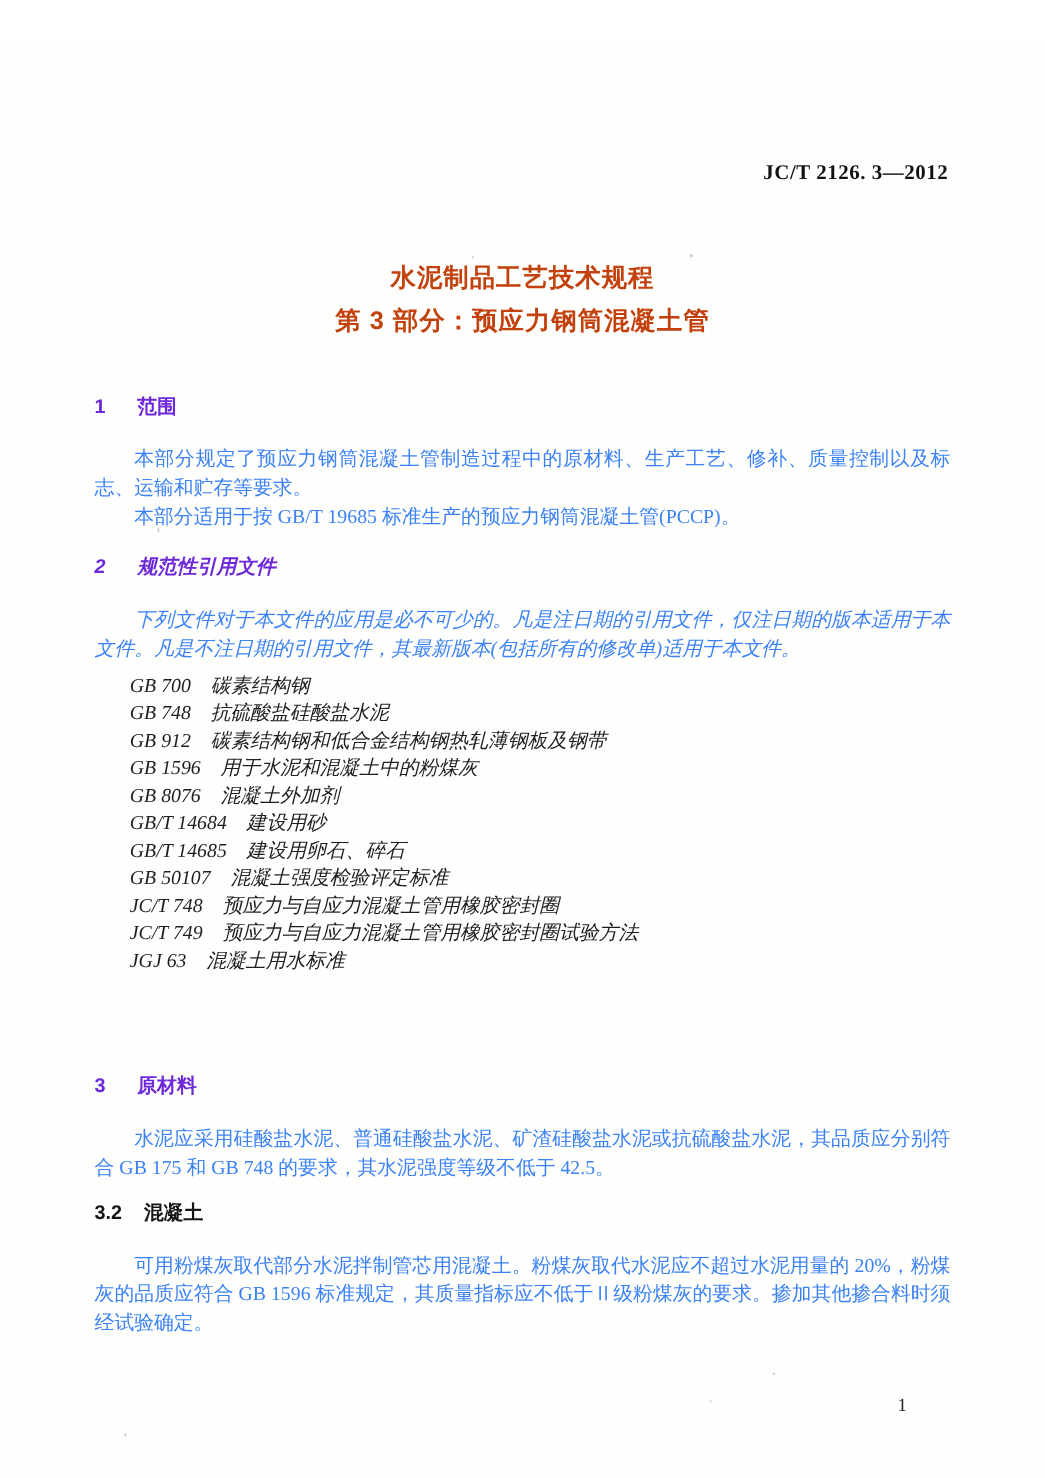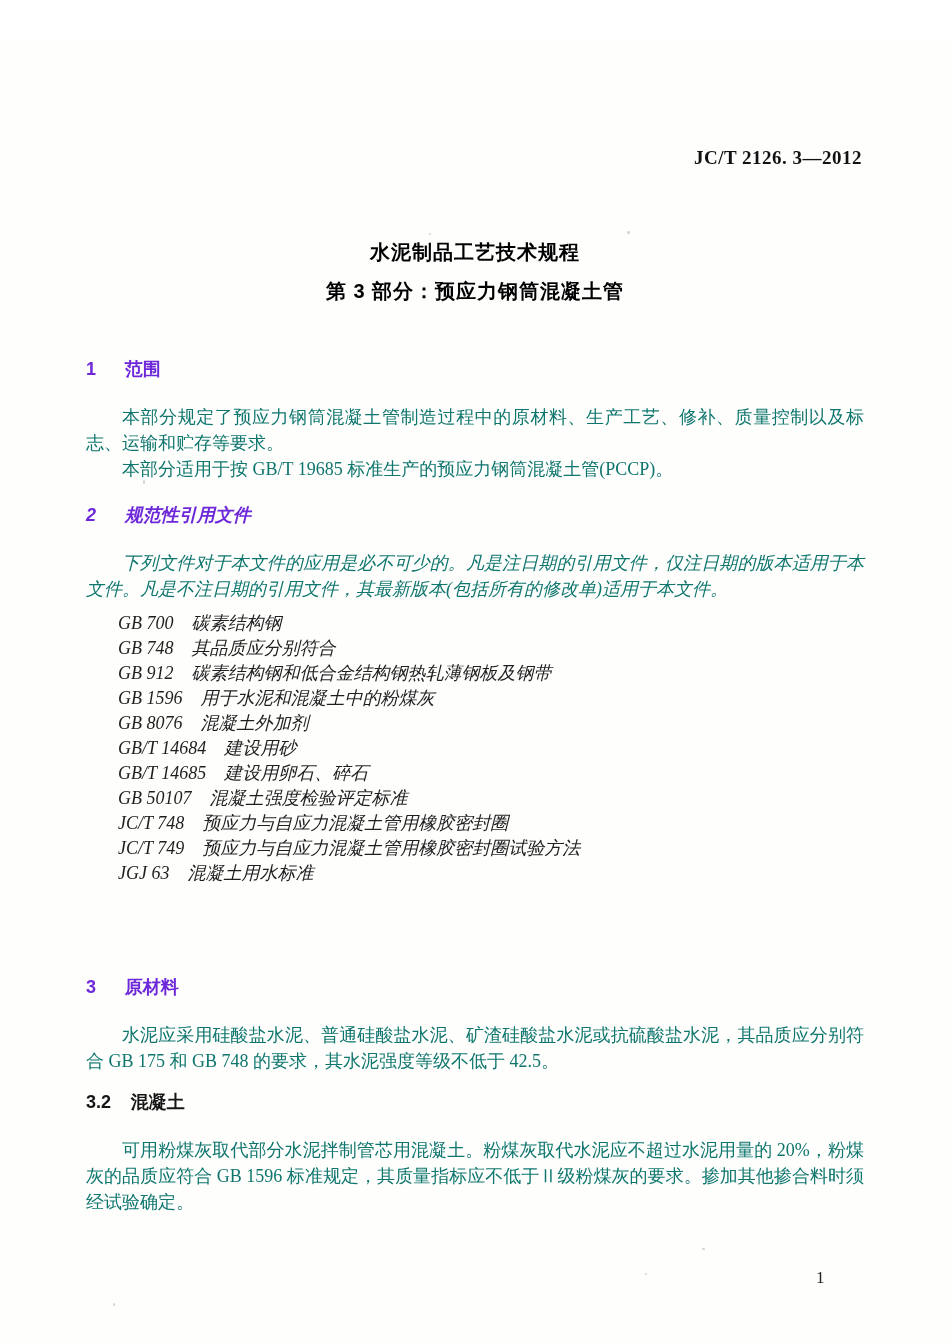--- a/index.html
+++ b/index.html
@@ -30,23 +30,23 @@
   }
   
   .doc-title {
     position: absolute;
     top: 193px;
     left: 0;
     width: 100%;
     text-align: center;
     font-family: "Liberation Sans", sans-serif;
     font-weight: bold;
-    font-size: 20px;
+    font-size: 23px;
     line-height: 39px;
-    color: #000000;
+    color: #c2410c;
     letter-spacing: 1px;
   }
   .content {
     position: absolute;
     left: 86px;
     width: 778px;
     top: 0;
   }
   .sec { position: absolute; left: 0; width: 100%; }
   .sec-scope { top: 318px; }
@@ -71,21 +71,21 @@
     color: #151515;
   }
   .h3 .h-num { margin-right: 1.1em; }
 
   .body-p {
     margin: 0;
     text-indent: 2em;
     font-size: 18px;
     line-height: 26px;
     text-align: justify;
-    color: #0f766e;
+    color: #3b82f6;
   }
   .mt-head { margin-top: 23px; }   
   .sec-scope .body-p + .body-p { margin-top: 0; }
 
   .refs {
     list-style: none;
     margin: 9px 0 0 0;
     padding: 0 0 0 32px;
     font-size: 18px;
     line-height: 25px;
@@ -130,21 +130,21 @@
       <h2 class="h2"><span class="h-num">1</span><span>范围</span></h2>
       <p class="body-p mt-head">本部分规定了预应力钢筒混凝土管制造过程中的原材料、生产工艺、修补、质量控制以及标志、运输和贮存等要求。</p>
       <p class="body-p">本部分适用于按 GB/T 19685 标准生产的预应力钢筒混凝土管(PCCP)。</p>
     </section>
 
     <section class="sec sec-normref">
       <h2 class="h2"><span class="h-num">2</span><span>规范性引用文件</span></h2>
       <p class="body-p mt-head">下列文件对于本文件的应用是必不可少的。凡是注日期的引用文件，仅注日期的版本适用于本文件。凡是不注日期的引用文件，其最新版本(包括所有的修改单)适用于本文件。</p>
       <ul class="refs">
         <li><span class="ref-code">GB 700</span><span>碳素结构钢</span></li>
-        <li><span class="ref-code">GB 748</span><span>其品质应分别符合</span></li>
+        <li><span class="ref-code">GB 748</span><span>抗硫酸盐硅酸盐水泥</span></li>
         <li><span class="ref-code">GB 912</span><span>碳素结构钢和低合金结构钢热轧薄钢板及钢带</span></li>
         <li><span class="ref-code">GB 1596</span><span>用于水泥和混凝土中的粉煤灰</span></li>
         <li><span class="ref-code">GB 8076</span><span>混凝土外加剂</span></li>
         <li><span class="ref-code">GB/T 14684</span><span>建设用砂</span></li>
         <li><span class="ref-code">GB/T 14685</span><span>建设用卵石、碎石</span></li>
         <li><span class="ref-code">GB 50107</span><span>混凝土强度检验评定标准</span></li>
         <li><span class="ref-code">JC/T 748</span><span>预应力与自应力混凝土管用橡胶密封圈</span></li>
         <li><span class="ref-code">JC/T 749</span><span>预应力与自应力混凝土管用橡胶密封圈试验方法</span></li>
         <li><span class="ref-code">JGJ 63</span><span>混凝土用水标准</span></li>
       </ul>

